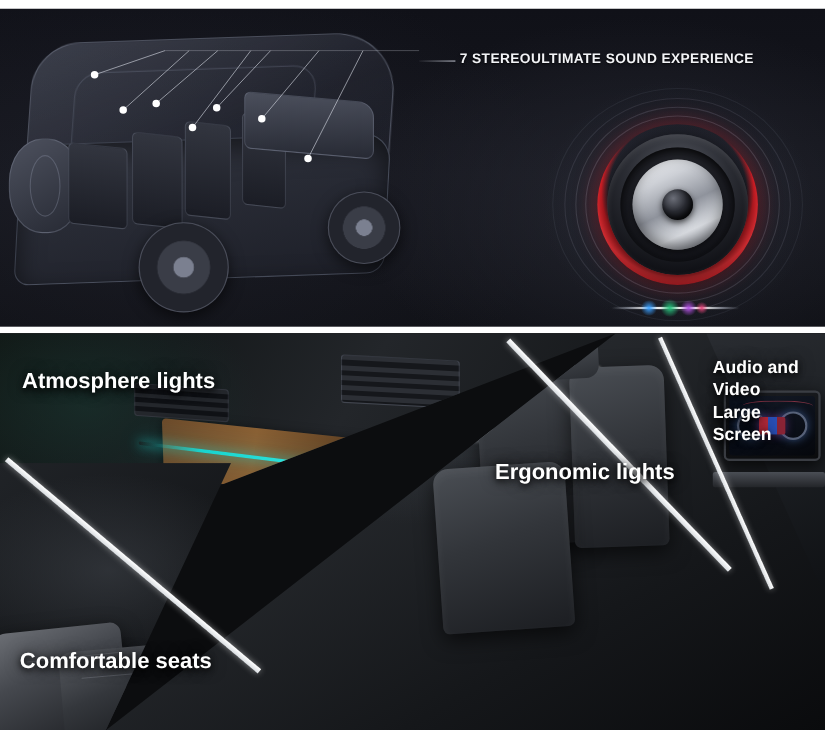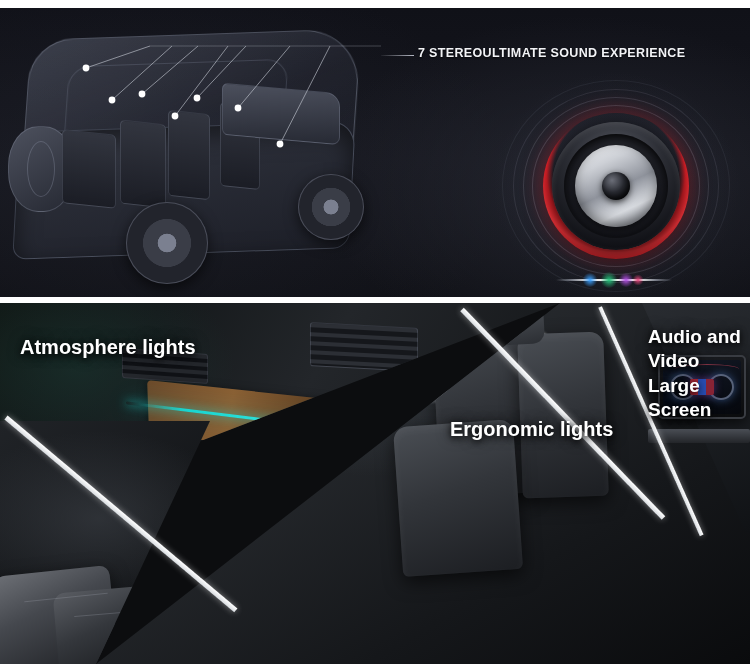--- a/index.html
+++ b/index.html
@@ -343,21 +343,21 @@
   
   .lbl{
     position:absolute; color:#ffffff; font-weight:bold;
     text-shadow:0 2px 6px rgba(0,0,0,.95), 0 0 14px rgba(0,0,0,.7);
     white-space:nowrap;
   }
   .lbl-atmos{ left:20px; top:336px; font-size:20px; }
   .lbl-ergo{ left:450px; top:418px; font-size:20px; }
   .lbl-comfort{ left:18px; top:590px; font-size:20px; }
   .lbl-screen{
-    left:648px; top:325px; font-size:19px; line-height:1.28;
+    left:648px; top:325px; font-size:16px; line-height:1.28;
     white-space:normal; width:100px;
   }
 </style>
 </head>
 <body>
 
 <div class="page">
 
   <div class="top-section">
     <div class="top-vignette"></div>
@@ -464,18 +464,19 @@
       <div class="leather-seam" style="left:74px;top:192px;width:72px;transform:rotate(-5deg);"></div>
     </div>
 
     <div class="diag diag-1"></div>
     <div class="diag diag-2"></div>
     <div class="diag diag-3"></div>
   </div>
 
   <div class="lbl lbl-atmos">Atmosphere lights</div>
   <div class="lbl lbl-ergo">Ergonomic lights</div>
+  <div class="lbl lbl-comfort">Comfortable seats</div>
   <div class="lbl lbl-screen">
     <div>Audio and Video</div>
     <div>Large Screen</div>
   </div>
 
 </div>
 
 </body></html>

